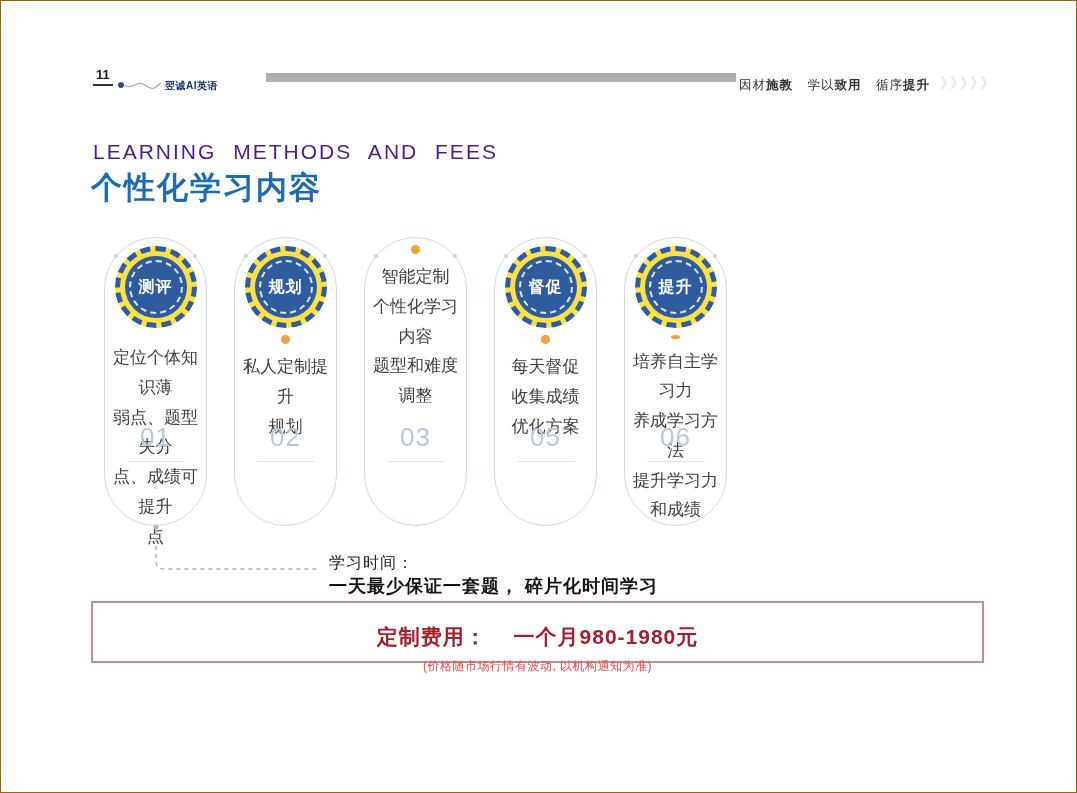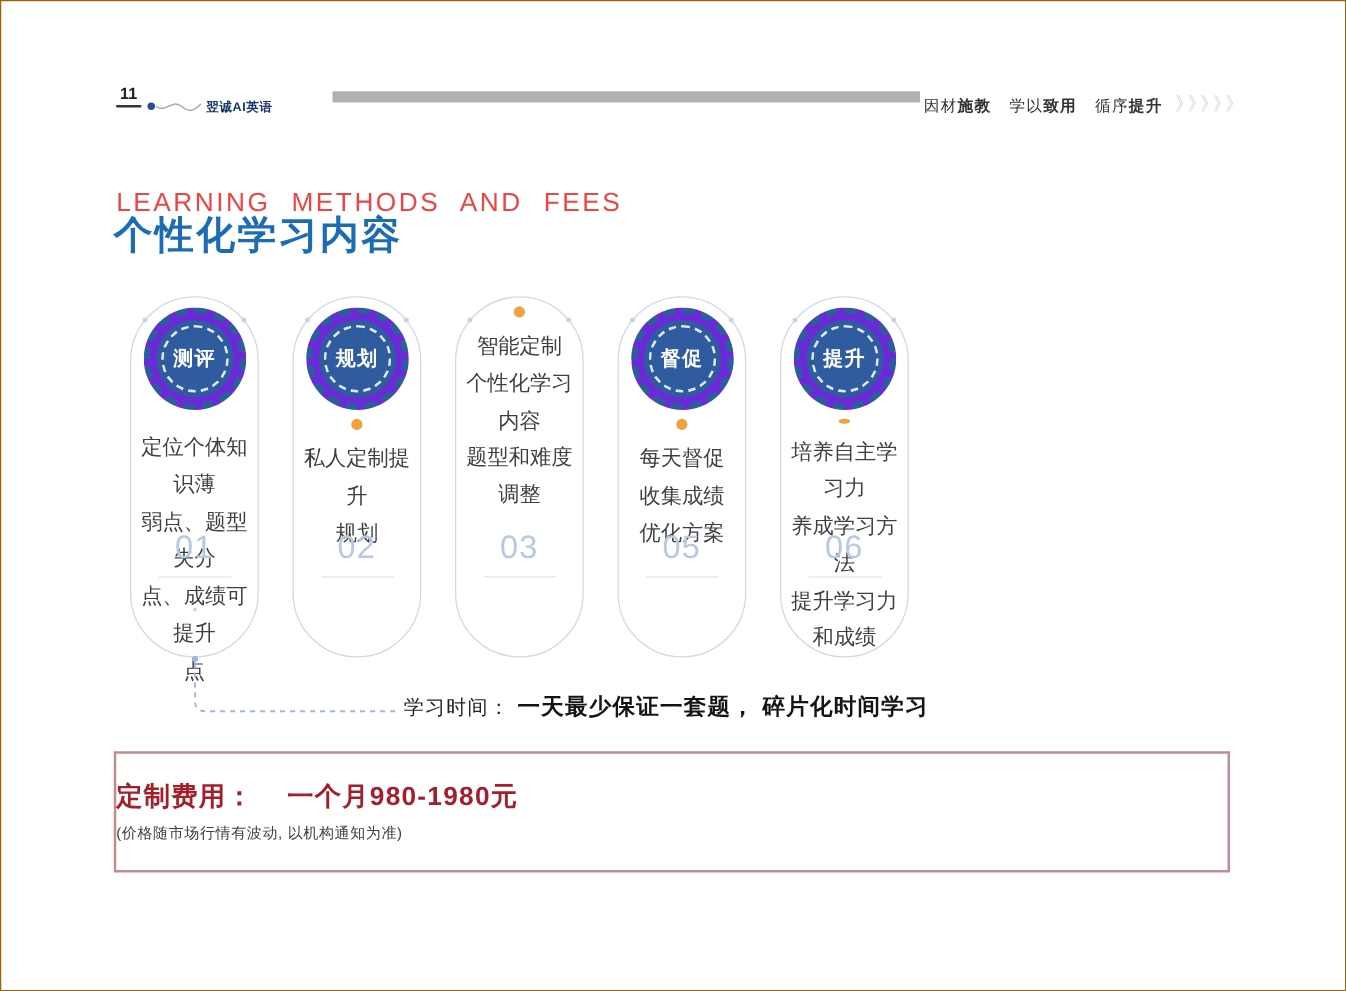--- a/index.html
+++ b/index.html
@@ -11,58 +11,58 @@
               border-bottom:2px solid #333; padding:0 3px 2px 3px; }
   .logo-wrap { position:absolute; left:116px; top:76px; display:flex; align-items:flex-end; gap:2px; }
   .logo-text { font-size:10px; font-weight:bold; color:#16366b; letter-spacing:0.5px; }
   .top-bar { position:absolute; left:265px; top:72px; width:470px; height:9px; background:#b0b0b0; }
   .slogan { position:absolute; right:146px; top:76px; font-size:12.5px; color:#333; letter-spacing:1px; white-space:nowrap; }
   .slogan b { font-weight:bold; }
   .slogan .gap { display:inline-block; width:10px; }
   .chevrons { position:absolute; right:86px; top:73px; font-size:15px; color:#d2d2d2; letter-spacing:-5px; }
 
   
-  .subtitle { position:absolute; left:92px; top:150px; font-size:21px; color:#ef4444; letter-spacing:2px; word-spacing:9px; }
+  .subtitle { position:absolute; left:92px; top:139px; font-size:21px; color:#4c1d95; letter-spacing:2px; word-spacing:9px; }
   .main-title { position:absolute; left:90px; top:166px; font-size:31px; color:#1b6cb3; font-weight:bold; letter-spacing:2px; }
 
   
   .steps { position:absolute; left:103px; top:236px; display:flex; gap:27px; }
   .card { position:relative; width:103px; height:289px; border:1px solid #ccd9ec; border-radius:52px;
           display:flex; flex-direction:column; align-items:center; background:#fff; }
   .card::before, .card::after { content:""; position:absolute; top:16px; width:4px; height:4px; border-radius:50%; background:#c6d4ea; }
   .card::before { left:9px; } .card::after { right:9px; }
 
   .badge-outer { margin-top:8px; width:82px; height:82px; border-radius:50%; border:5px dashed #2e5c9e;
-                 display:flex; align-items:center; justify-content:center; background:#6d28d9; flex:0 0 auto; }
+                 display:flex; align-items:center; justify-content:center; background:#fde047; flex:0 0 auto; }
   .badge-inner { position:relative; width:62px; height:62px; border-radius:50%; background:#2e5c9e;
                  display:flex; align-items:center; justify-content:center; }
   .badge-inner::before { content:""; position:absolute; inset:4px; border:2px dashed rgba(255,255,255,.85); border-radius:50%; }
   .badge-label { color:#fff; font-size:16px; font-weight:bold; letter-spacing:1px; position:relative; }
 
   .step-dot { margin-top:7px; width:9px; height:9px; border-radius:50%; background:#f0a23c; }
   .step-desc { margin-top:8px; padding:0 4px; font-size:17px; color:#3f3f3f; text-align:center;
                line-height:1.75; white-space:pre-line; }
   .num-wrap { position:absolute; top:184px; left:0; width:100%; text-align:center; }
   .step-number { font-size:26px; color:#b7c9e2; letter-spacing:1px; }
   .num-line { margin:8px auto 0 auto; width:58px; border-top:1px solid #dbe4f2; }
   .card-bottom-dot { position:absolute; bottom:36px; left:50%; transform:translateX(-50%);
                      width:3px; height:3px; border-radius:50%; background:#c6d4ea; }
 
   
   .connector { position:absolute; left:140px; top:520px; }
-  .schedule { position:absolute; left:322px; top:552px; display:flex; align-items:baseline; white-space:nowrap; }
+  .schedule { position:absolute; left:322px; top:552px; display:flex; align-items:baseline; white-space:nowrap;flex-direction:column; }
   .schedule-label { font-size:16px; color:#222; letter-spacing:1px; }
   .schedule-text { font-size:18px; font-weight:bold; color:#141414; letter-spacing:1px; margin-left:6px; }
 
   
-  .fee-box { position:absolute; left:90px; top:600px; width:893px; height:97px; border:2px solid #c08d93;
-             background:#fff; text-align:left; }
+  .fee-box { position:absolute; left:90px; top:600px; width:893px; height:62px; border:2px solid #c08d93;
+             background:#fff; text-align:center; }
   .fee-line { margin-top:20px; font-size:21px; font-weight:bold; color:#a41e2c; letter-spacing:1px; }
   .fee-line .fee-value { margin-left:20px; }
-  .fee-note { margin-top:7px; font-size:12px; color:#404040; letter-spacing:0.5px; }
+  .fee-note { margin-top:7px; font-size:12px; color:#ef4444; letter-spacing:0.5px; }
 </style>
 </head>
 <body>
 
 <div class="slide">
 
   <div class="page-num">11</div>
   <div class="logo-wrap">
     <svg width="46" height="16" viewBox="0 0 46 16">
       <circle cx="4" cy="8" r="3" fill="#27508f"></circle>

